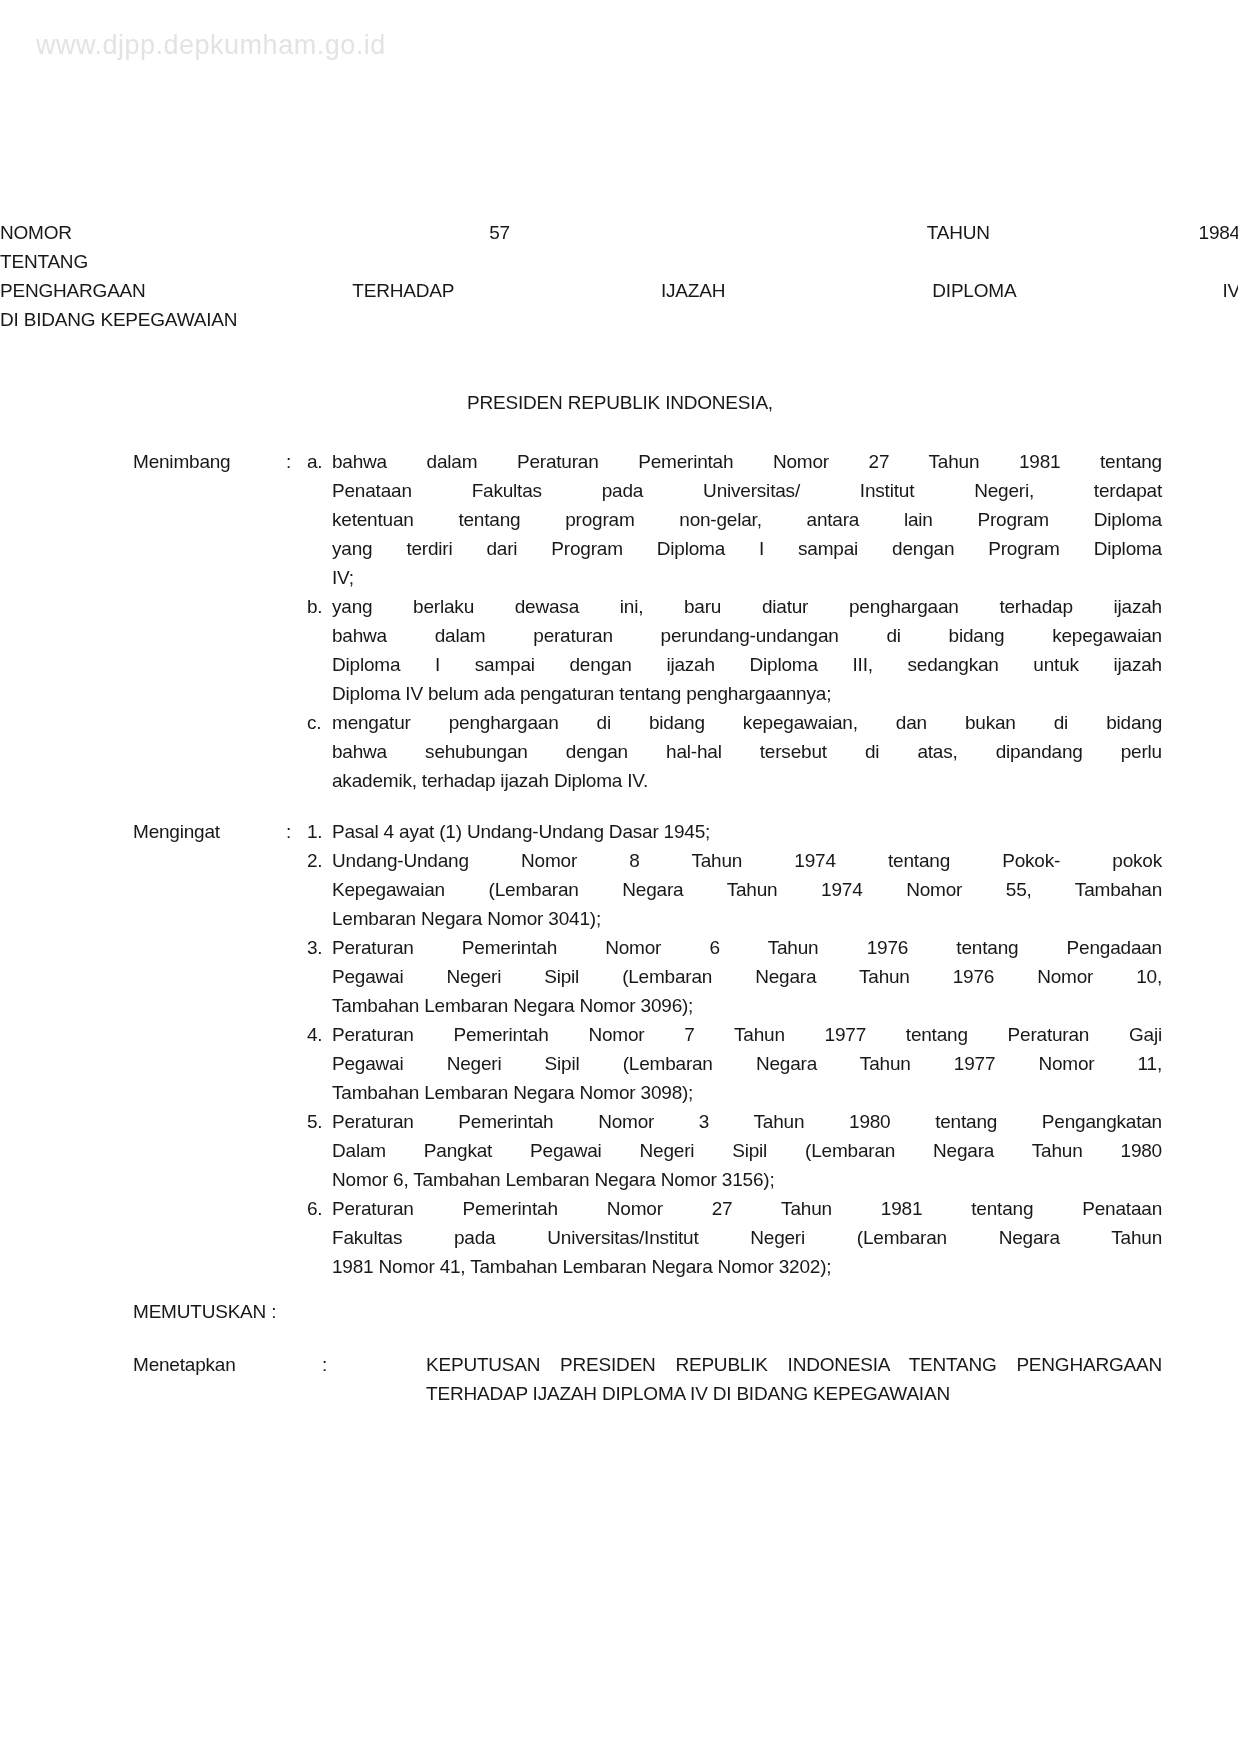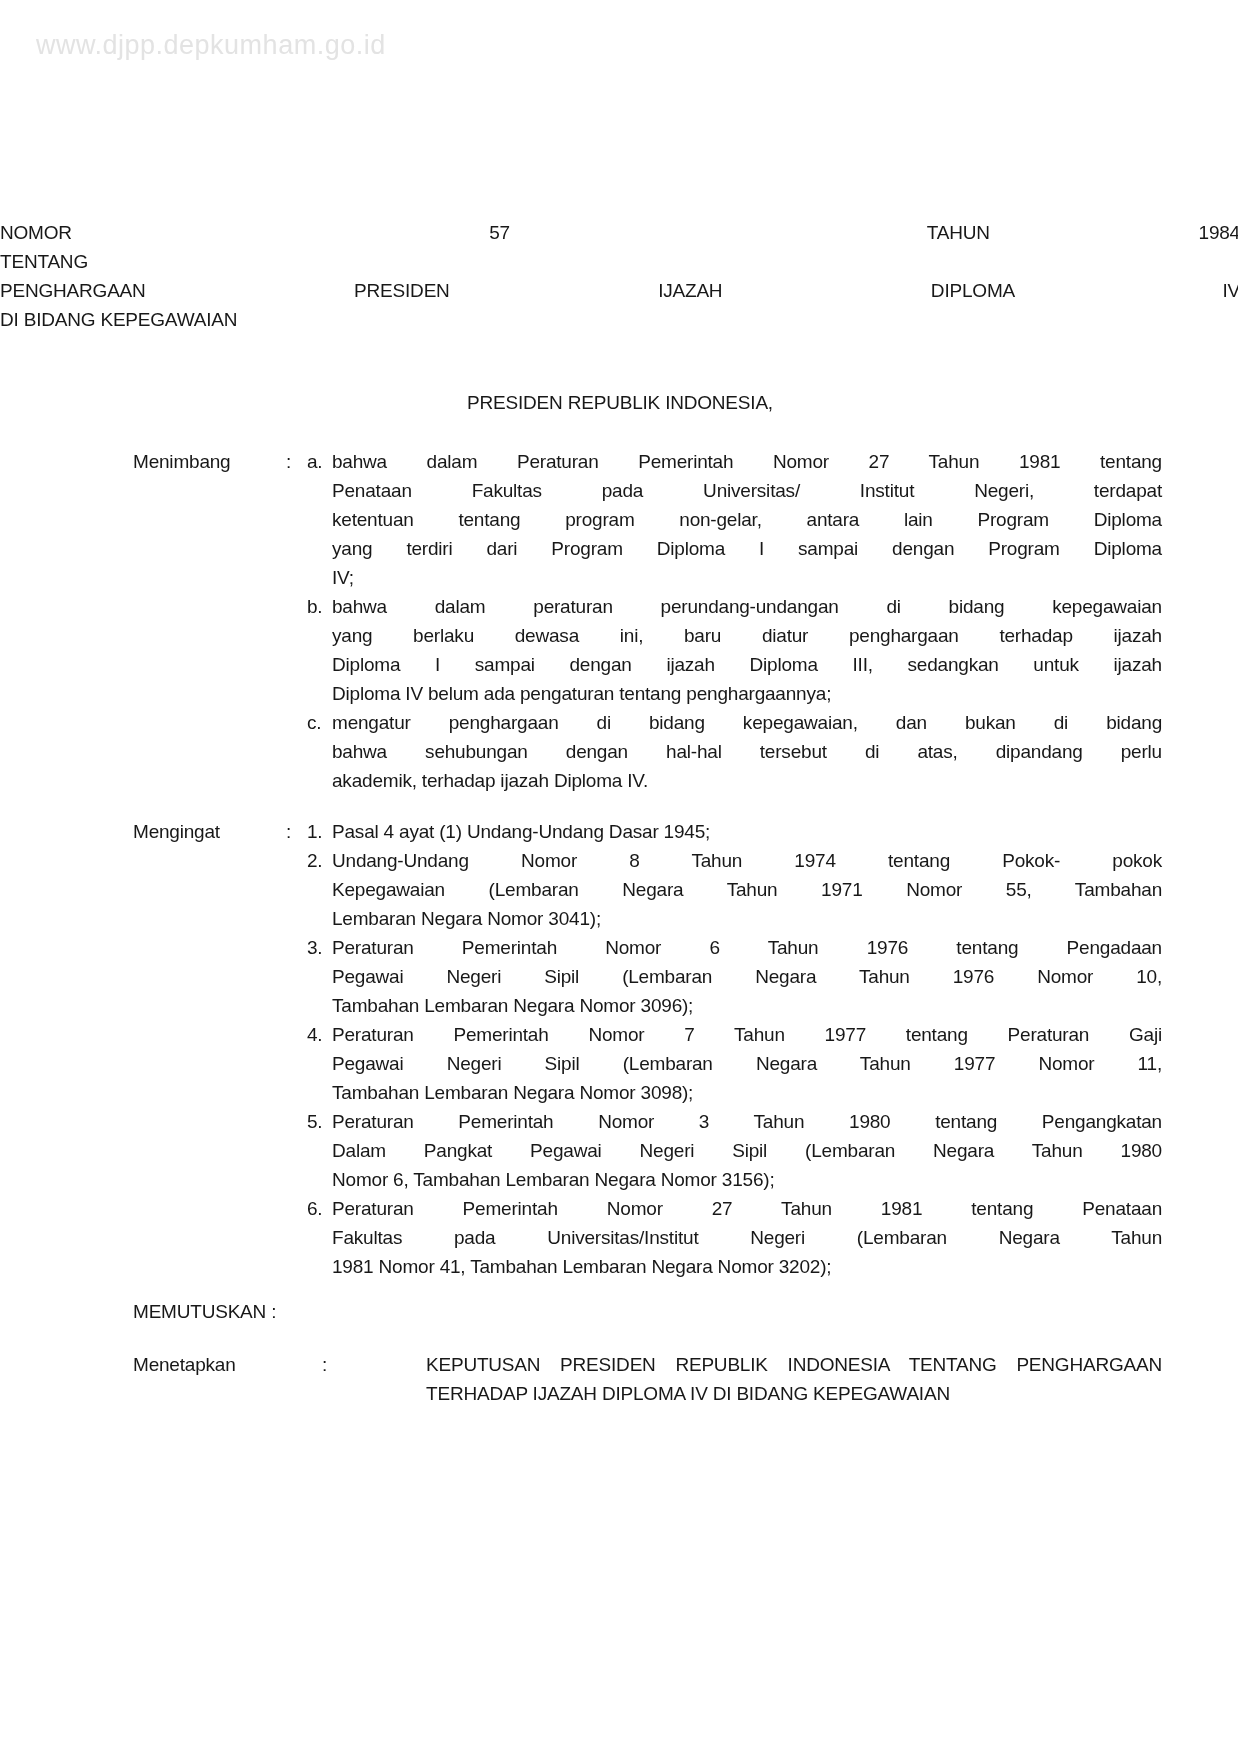--- a/index.html
+++ b/index.html
@@ -48,43 +48,43 @@
   .tline { text-align:justify; text-align-last:justify; }
   .tline.last { text-align:left; text-align-last:auto; }
 </style>
 </head>
 <body>
 
 <div class="page">
 
   <div class="watermark">www.djpp.depkumham.go.id</div>
 
-  <div class="title-block body-text"><div class="tline">NOMOR  57  TAHUN 1984</div><div class="tline">TENTANG</div><div class="tline">PENGHARGAAN PRESIDEN IJAZAH DIPLOMA IV</div><div class="tline last">DI BIDANG KEPEGAWAIAN</div></div>
+  <div class="title-block body-text"><div class="tline">NOMOR  57  TAHUN 1984</div><div class="tline">TENTANG</div><div class="tline">PENGHARGAAN TERHADAP IJAZAH DIPLOMA IV</div><div class="tline last">DI BIDANG KEPEGAWAIAN</div></div>
 
   <div class="presiden-line body-text">PRESIDEN REPUBLIK INDONESIA,</div>
 
   <div class="section sec-menimbang body-text">
     <div class="sec-label">Menimbang</div>
     <div class="sec-colon">:</div>
     <div class="items">
         <div class="item">
           <div class="marker">a.</div>
           <div>
             <div class="tline">bahwa dalam Peraturan Pemerintah Nomor 27 Tahun 1981 tentang</div>
             <div class="tline">Penataan Fakultas pada Universitas/ Institut Negeri, terdapat</div>
             <div class="tline">ketentuan tentang program non-gelar, antara lain Program Diploma</div>
             <div class="tline">yang terdiri dari Program Diploma I sampai dengan Program Diploma</div>
             <div class="tline last">IV;</div>
           </div>
         </div>
         <div class="item">
           <div class="marker">b.</div>
           <div>
+            <div class="tline">yang berlaku dewasa ini, baru diatur penghargaan terhadap ijazah</div>
             <div class="tline">bahwa dalam peraturan perundang-undangan di bidang kepegawaian</div>
-            <div class="tline">yang berlaku dewasa ini, baru diatur penghargaan terhadap ijazah</div>
             <div class="tline">Diploma I sampai dengan ijazah Diploma III, sedangkan untuk ijazah</div>
             <div class="tline last">Diploma IV belum ada pengaturan tentang penghargaannya;</div>
           </div>
         </div>
         <div class="item">
           <div class="marker">c.</div>
           <div>
             <div class="tline">mengatur penghargaan di bidang kepegawaian, dan bukan di bidang</div>
             <div class="tline">bahwa sehubungan dengan hal-hal tersebut di atas, dipandang perlu</div>
             <div class="tline last">akademik, terhadap ijazah Diploma IV.</div>
@@ -100,21 +100,21 @@
         <div class="item">
           <div class="marker">1.</div>
           <div>
             <div class="tline last">Pasal 4 ayat (1) Undang-Undang Dasar 1945;</div>
           </div>
         </div>
         <div class="item">
           <div class="marker">2.</div>
           <div>
             <div class="tline">Undang-Undang Nomor 8 Tahun 1974 tentang Pokok- pokok</div>
-            <div class="tline">Kepegawaian (Lembaran Negara Tahun 1971 Nomor 55, Tambahan</div>
+            <div class="tline">Kepegawaian (Lembaran Negara Tahun 1974 Nomor 55, Tambahan</div>
             <div class="tline last">Lembaran Negara Nomor 3041);</div>
           </div>
         </div>
         <div class="item">
           <div class="marker">3.</div>
           <div>
             <div class="tline">Peraturan Pemerintah Nomor 6 Tahun 1976 tentang Pengadaan</div>
             <div class="tline">Pegawai Negeri Sipil (Lembaran Negara Tahun 1976 Nomor 10,</div>
             <div class="tline last">Tambahan Lembaran Negara Nomor 3096);</div>
           </div>

